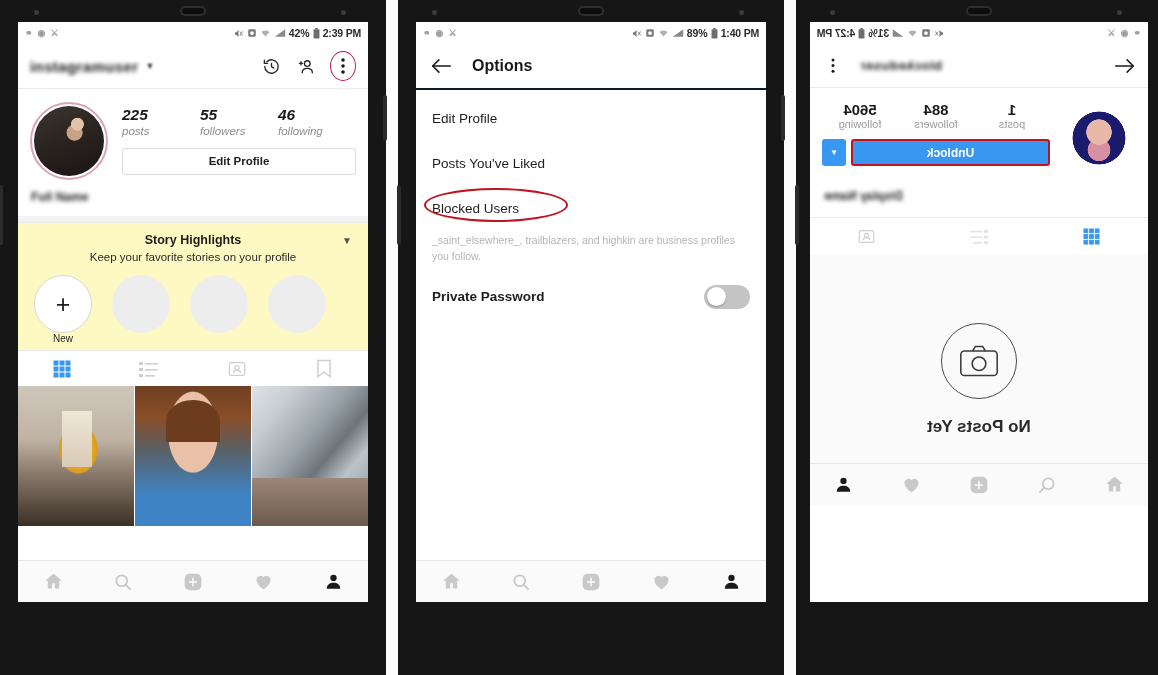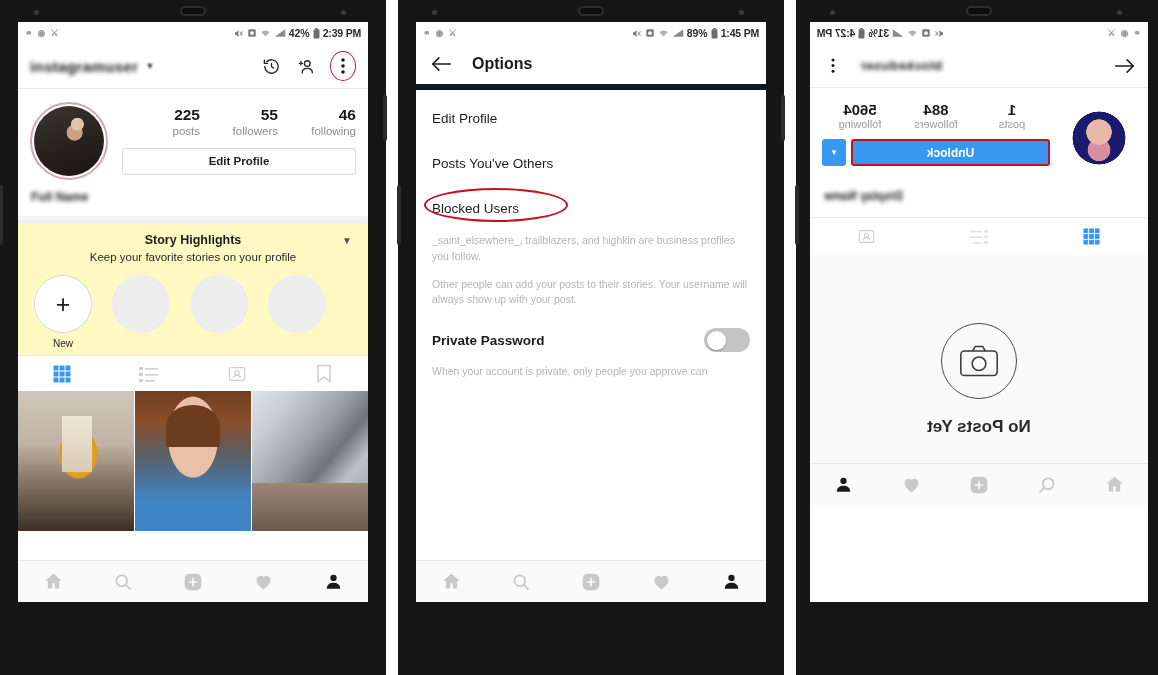--- a/index.html
+++ b/index.html
@@ -132,21 +132,21 @@
   .avatar-img{
     width:100%;height:100%;border-radius:50%;
     background:
       radial-gradient(circle at 62% 26%, #e3c3a8 0 9%, transparent 10%),
       radial-gradient(circle at 58% 38%, #caa184 0 13%, transparent 14%),
       linear-gradient(160deg,#3c3530 0%,#2a2421 48%,#191512 100%);
     filter:blur(.6px);
   }
   .stats-wrap{ flex:1; padding-top:4px;}
   .stats{ display:flex; }
-  .stat{ flex:1; text-align:right; }
+  .stat{ flex:1; text-align:left;font-style:italic; }
   .stat-n{ font-size:15.5px;font-weight:700;color:#1a1a1a; line-height:1.15;}
   .stat-l{ font-size:11.5px;color:#8d8d8d; margin-top:1px;}
   .edit-btn{
     margin-top:11px;
     border:1px solid #dcdcdc;border-radius:3px;
     height:27px;
     display:flex;align-items:center;justify-content:center;
     font-size:11.5px;font-weight:700;color:#222;
     background:#fff;
   }
@@ -167,21 +167,21 @@
   .hl-sub{ text-align:center;font-size:11.5px;color:#2a2a2a;margin-top:4px;}
   .hl-circles{ display:flex;gap:20px;padding:12px 16px 4px 16px; }
   .hl-item{ width:58px;text-align:center;}
   .hl-new{
     width:58px;height:58px;border-radius:50%;
     border:1px solid #d8d8d8;background:#fff;
     display:flex;align-items:center;justify-content:center;
     font-size:25px;color:#1d1d1d;font-weight:300;line-height:1;
   }
   .hl-ghost{ width:58px;height:58px;border-radius:50%;background:#ededed;}
-  .hl-lab{ font-size:10px;color:#1d1d1d;margin-top:5px;}
+  .hl-lab{ font-size:10px;color:#1d1d1d;}
 
   
   .tabrow{
     display:flex;
     border-top:1px solid #ececec;
     height:36px; align-items:center;
     background:#fff;
   }
   .tab{ flex:1;display:flex;align-items:center;justify-content:center;opacity:.42;}
   .tab.active{ opacity:1; }
@@ -229,21 +229,21 @@
     background:#fafafa;
     border-top:1px solid #e6e6e6;
     display:flex;align-items:center;
   }
   .bn{ flex:1;display:flex;align-items:center;justify-content:center; color:#c9c9c9;}
   .bn.sel{ color:#1a1a1a; }
 
   
   .opt-head{
     height:46px;display:flex;align-items:center;gap:20px;
-    padding:0 14px;border-bottom:6px solid #0f172a;background:#fff;
+    padding:0 14px;border-bottom:2px solid #0f172a;background:#fff;
   }
   .opt-title{ font-size:16px;font-weight:700;color:#1a1a1a;}
   .opt-list{ background:#fff; padding-top:6px;}
   .opt-item{
     height:45px;display:flex;align-items:center;
     padding:0 16px;position:relative;
     font-size:13.5px;color:#1d1d1d;font-weight:500;
   }
   .opt-item.bold{ font-weight:700;}
   .opt-help{
@@ -584,54 +584,52 @@
                 <path d="M1 11h14L15 1z" fill="#6a6a6a"></path>
               </svg>
           </span>
           <span class="sb-batt">89%</span>
           <span class="sb-icon">
             <svg width="7" height="11" viewBox="0 0 8 13">
                 <rect x="2.5" y="0" width="3" height="1.5" fill="#444"></rect>
                 <rect x="0.5" y="1.5" width="7" height="11" rx="1" fill="#444"></rect>
               </svg>
           </span>
-          <span class="sb-time">1:45 PM</span>
+          <span class="sb-time">1:40 PM</span>
         </div>
       </div>
 
       <div class="opt-head">
         <span class="ico">
           <svg width="21" height="18" viewBox="0 0 24 20" fill="none" stroke="#1a1a1a" stroke-width="1.8" stroke-linecap="round" stroke-linejoin="round">
               <path d="M22 10H2"></path>
               <path d="M9 3 2 10l7 7"></path>
             </svg>
         </span>
         <span class="opt-title">Options</span>
       </div>
 
       <div class="opt-list">
         <div class="opt-item">Edit Profile</div>
-        <div class="opt-item">Posts You've Others</div>
+        <div class="opt-item">Posts You've Liked</div>
 
         <div class="opt-item">
           <span>Blocked Users</span>
           <span class="ellipse-hl ellipse-opt"></span>
         </div>
 
         <div class="opt-help">_saint_elsewhere_, trailblazers, and highkin are business profiles you follow.</div>
 
-        <div class="opt-help">Other people can add your posts to their stories. Your username will always show up with your post.</div>
 
         <div class="opt-toggle-row">
           <span>Private Password</span>
           <span class="tg off">
               <span class="knob"></span>
             </span>
         </div>
-        <div class="opt-help">When your account is private, only people you approve can</div>
       </div>
 
       <div class="botnav">
         <div class="bn">
           <svg width="21" height="21" viewBox="0 0 24 24" fill="currentColor">
               <path d="M12 3 2.5 11h3v9h5v-6h3v6h5v-9h3z"></path>
             </svg>
         </div>
         <div class="bn">
           <svg width="20" height="20" viewBox="0 0 24 24" fill="none" stroke="currentColor" stroke-width="2.2">

